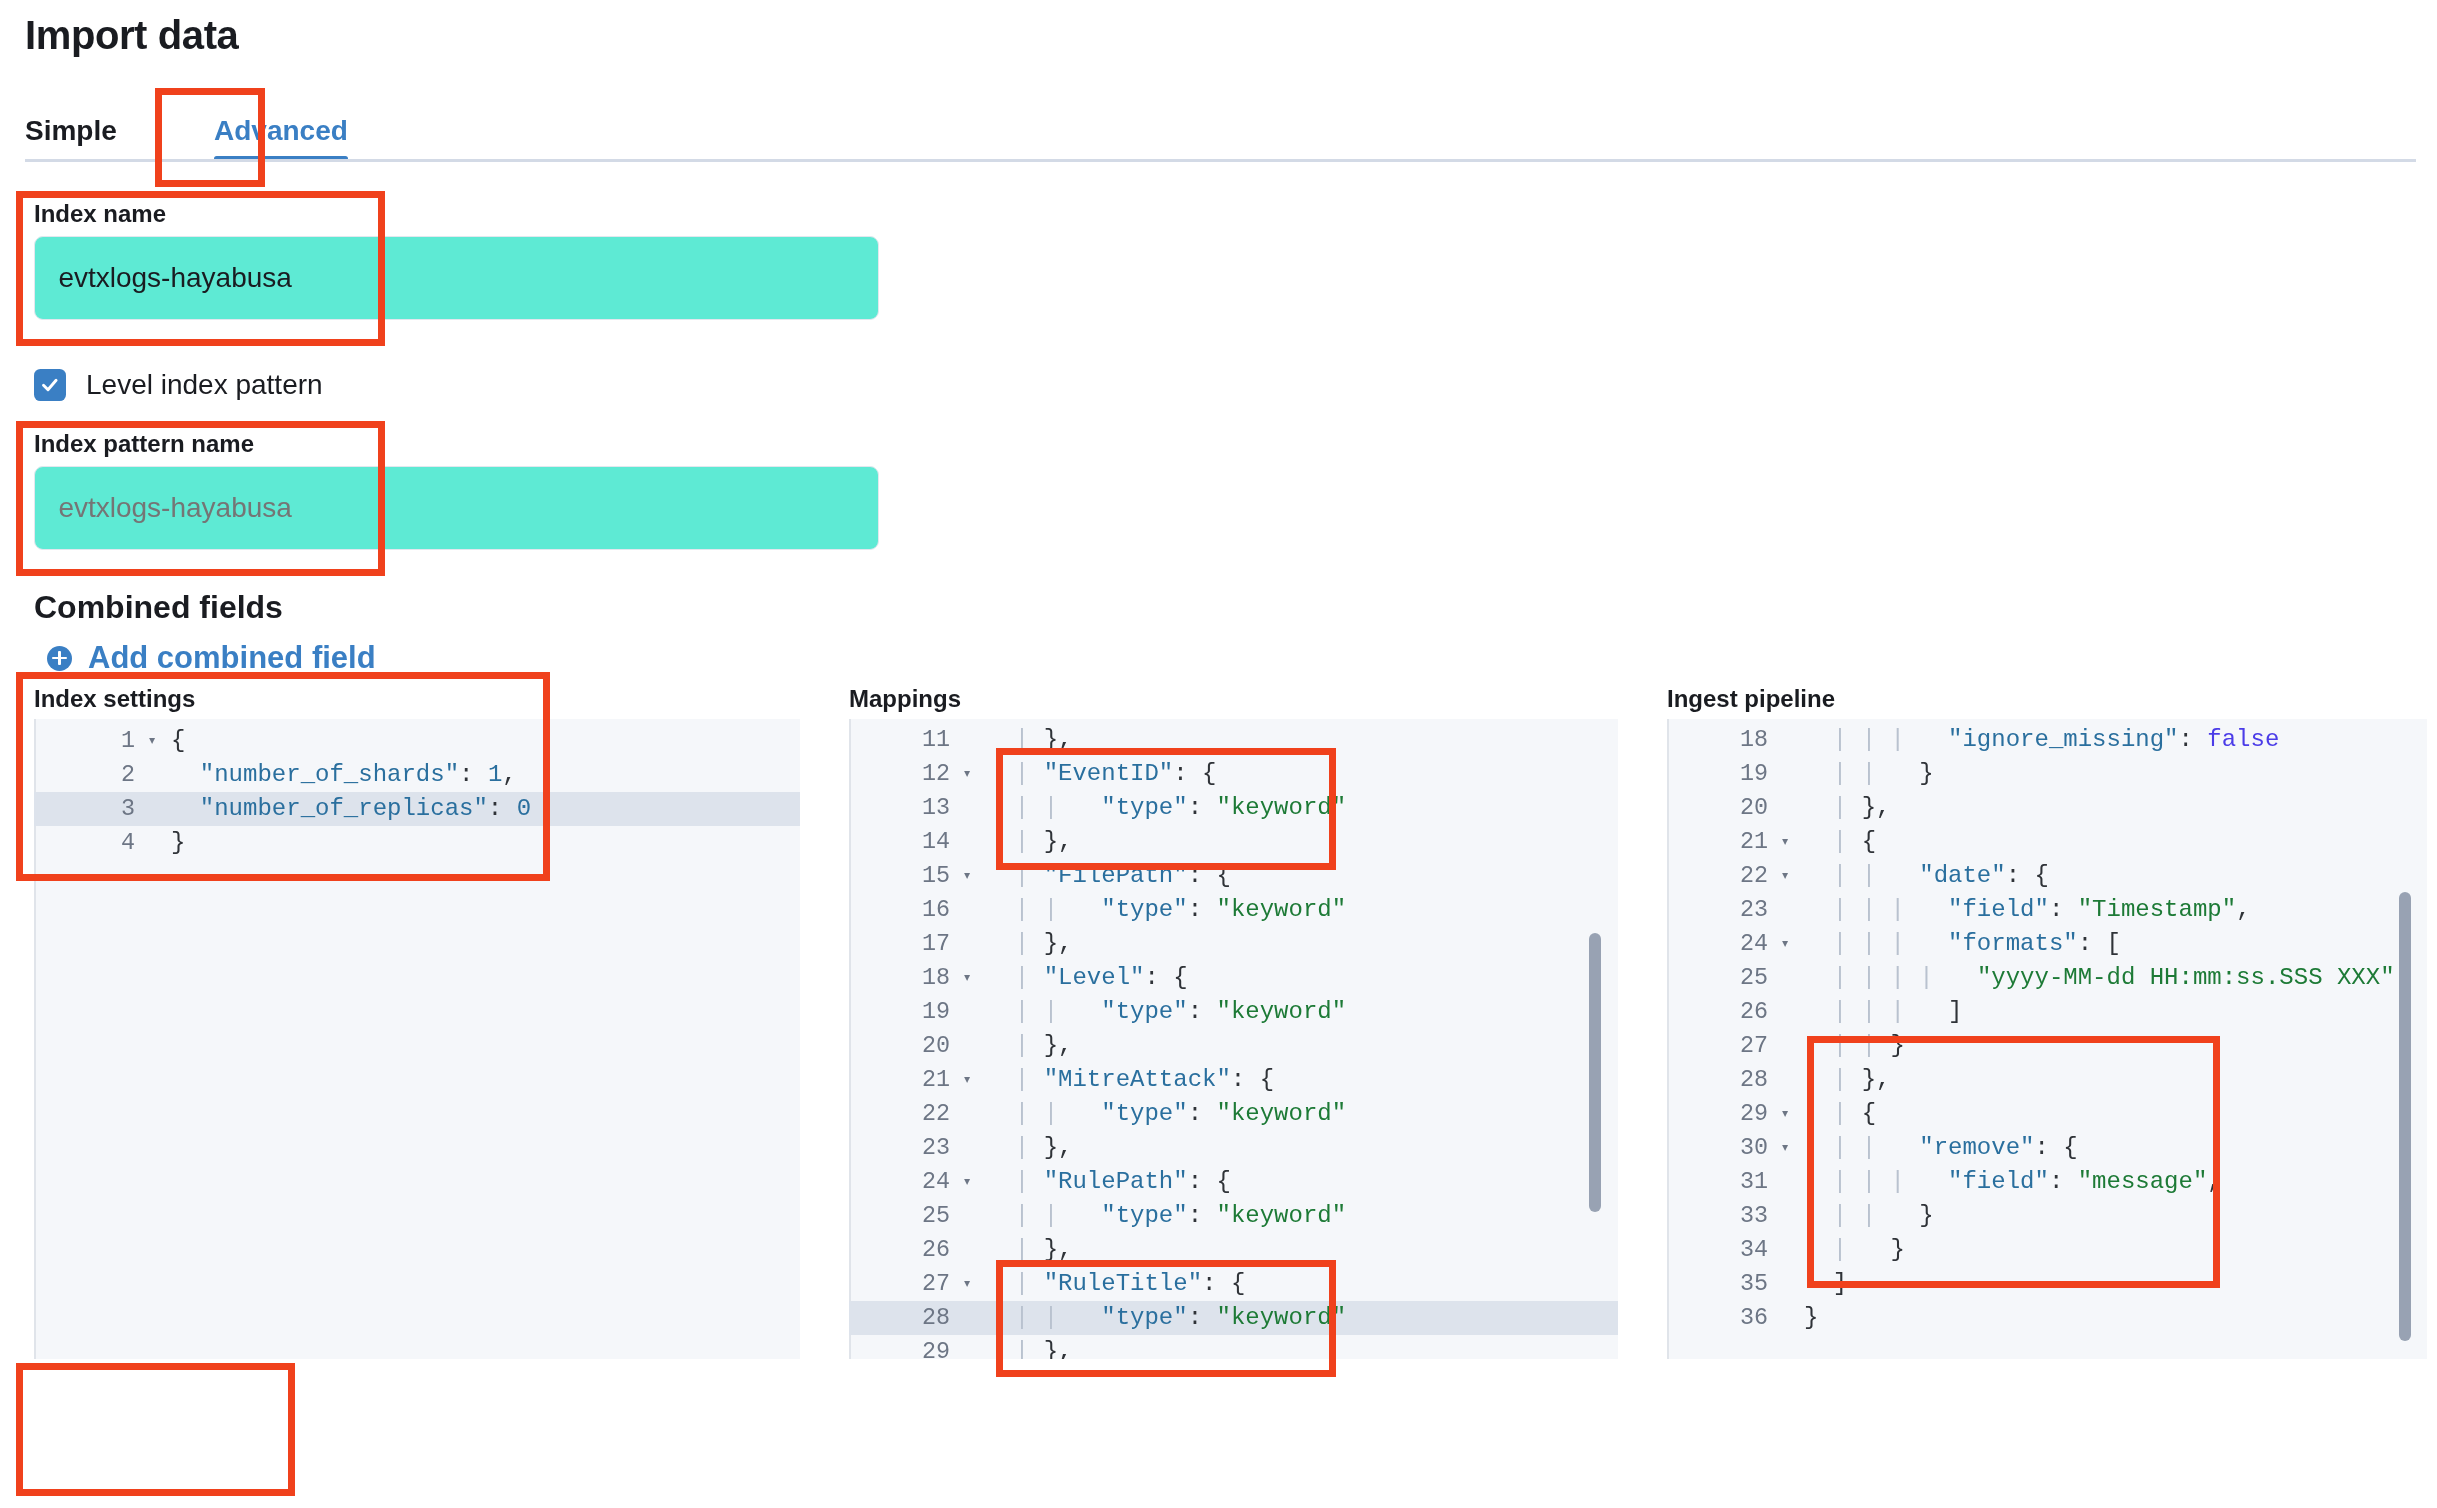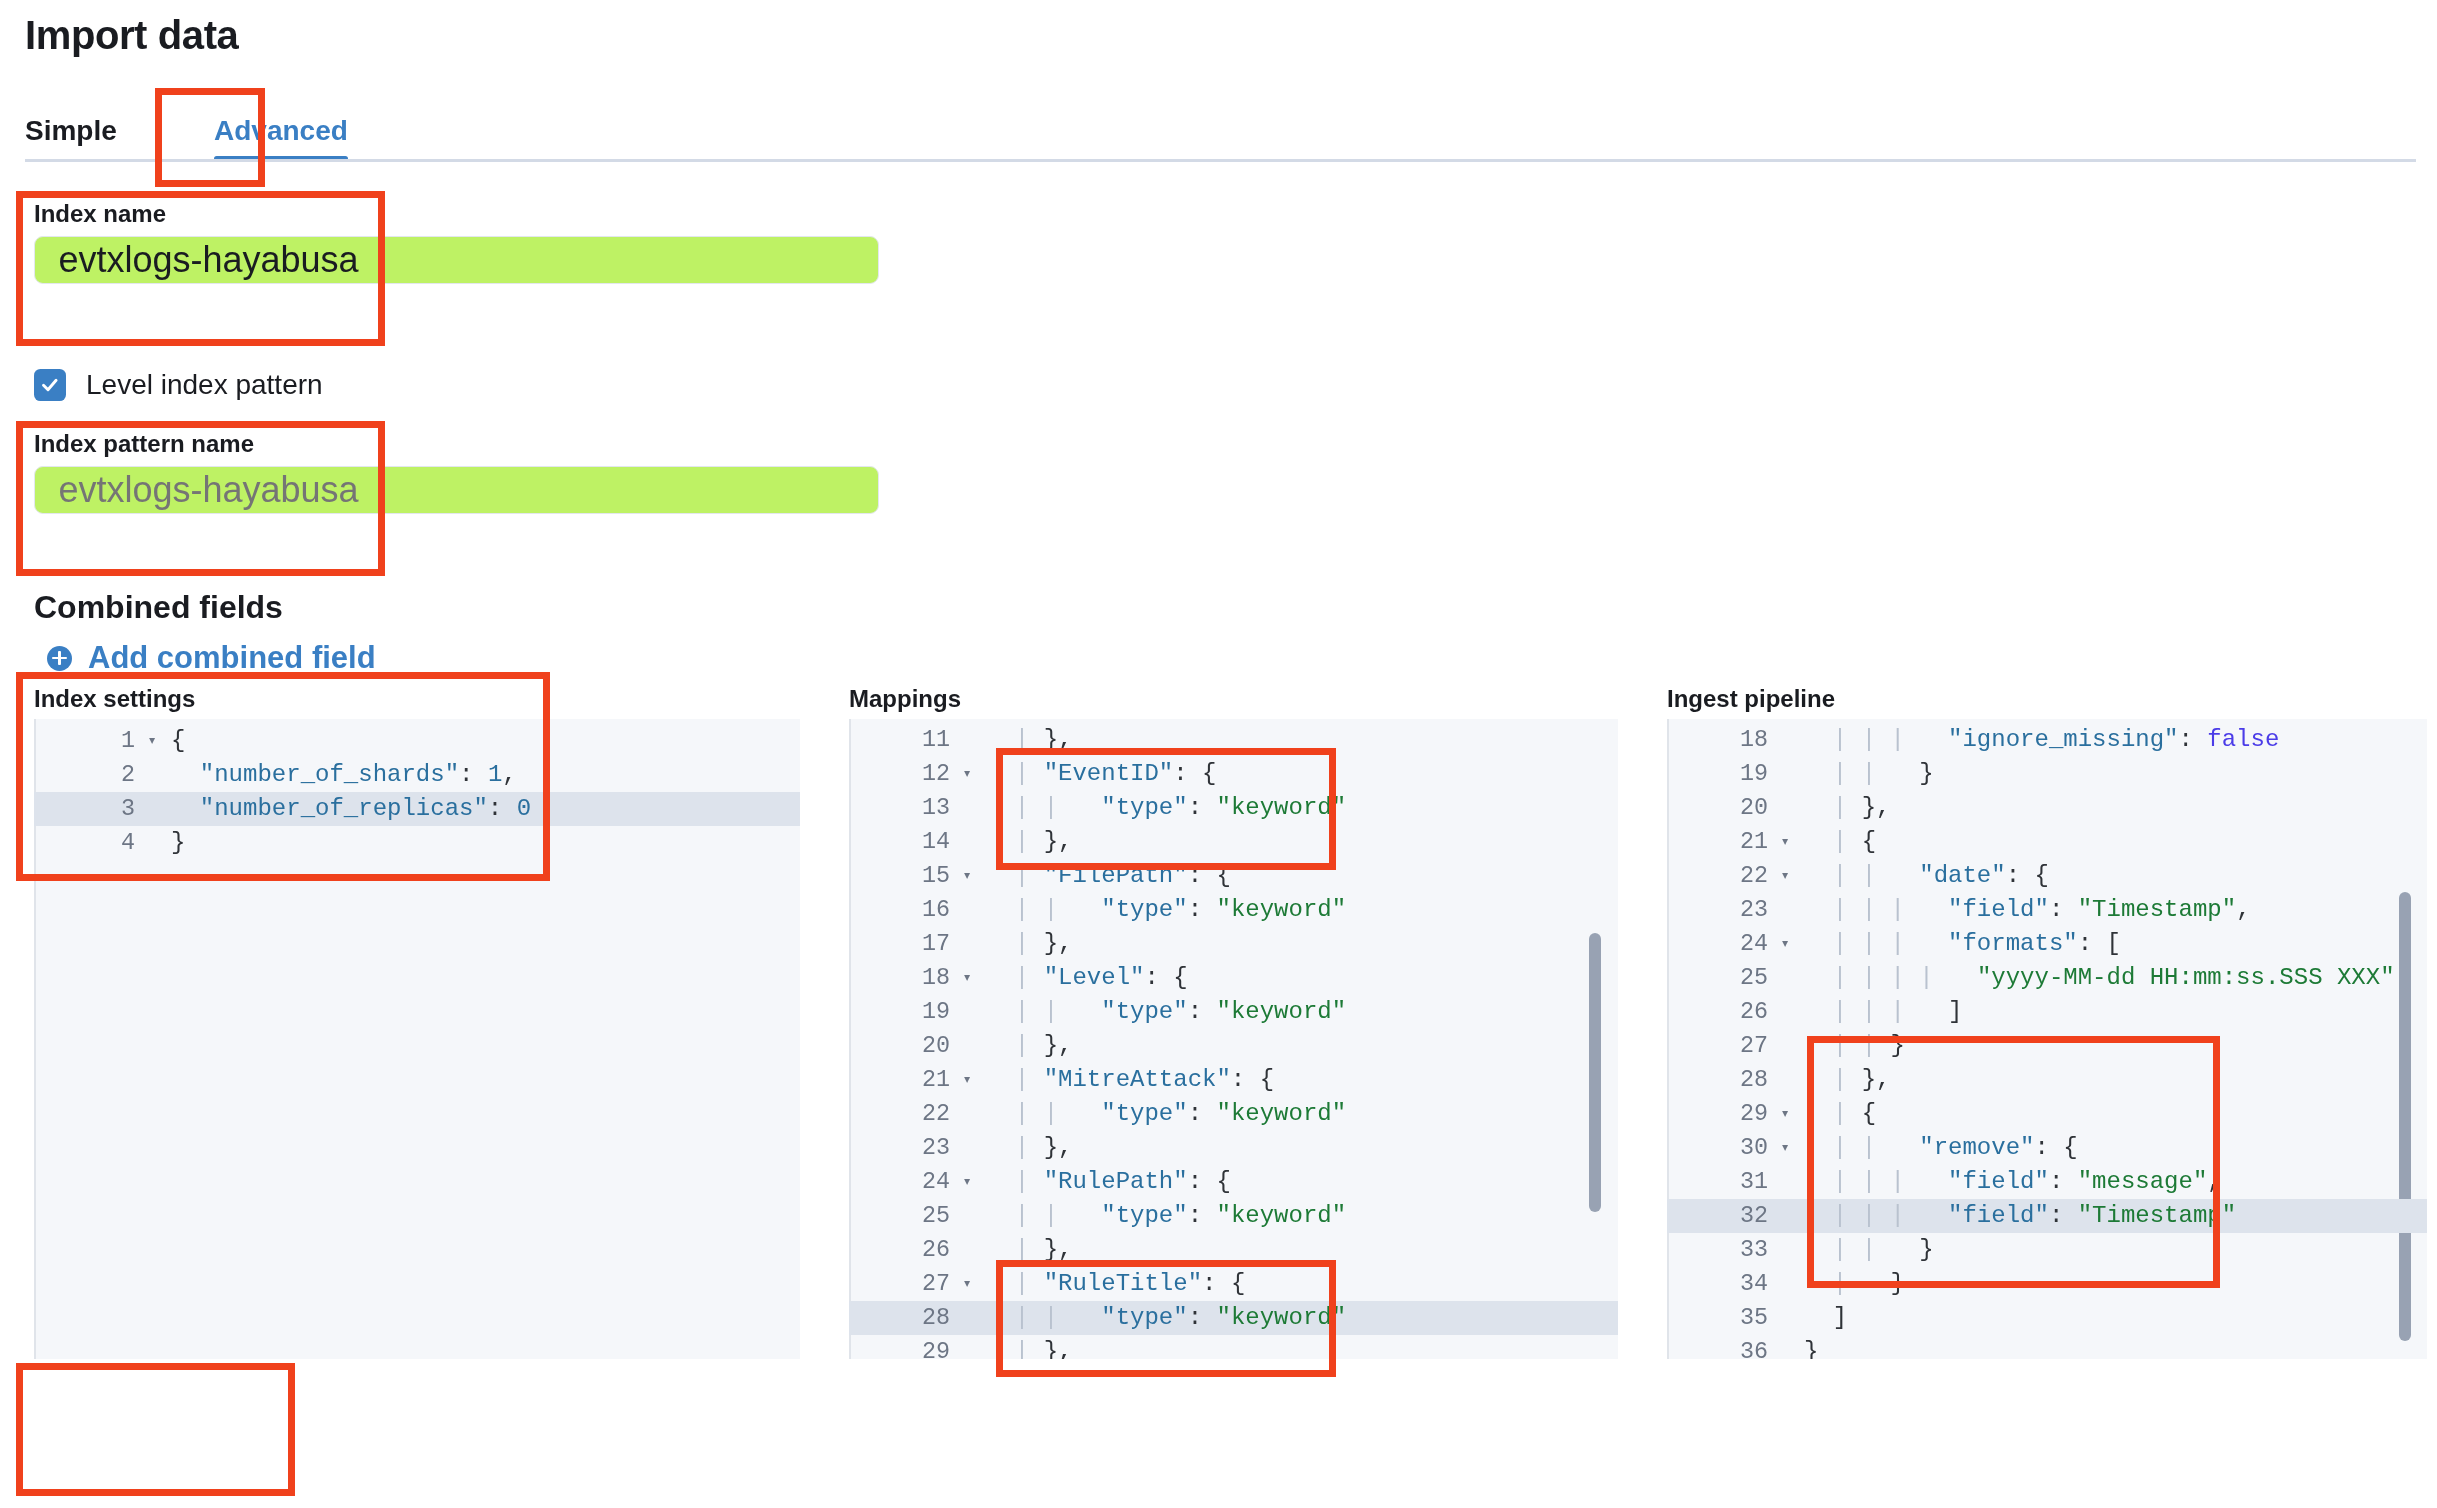--- a/index.html
+++ b/index.html
@@ -39,23 +39,23 @@
   .tab.advanced::after {
     content: ""; position: absolute; left: 0; bottom: 0; width: 100%; height: 6.3px;
     background: #3a7fc4; border-radius: 2.7px;
   }
 
   
   .field-label {
     position: absolute; font-size: 24px; font-weight: 700; color: #1a1c21;
   }
   .field-input {
-    position: absolute; height: 48px; border-radius: 9px;
-    background: #bef264; border: 0.9px solid #e3e7ee;
-    font-size: 36px; color: #1a1c21; padding: 0 23.4px;
+    position: absolute; height: 84px; border-radius: 9px;
+    background: #5eead4; border: 0.9px solid #e3e7ee;
+    font-size: 28px; color: #1a1c21; padding: 0 23.4px;
     font-family: "Liberation Sans", sans-serif;
     outline: none;
   }
   .field-input.placeholder-style { color: #6a717d; }
 
   
   .checkbox-row { position: absolute; left: 34px; top: 369px; display: flex; align-items: center; }
   .cb-box {
     width: 32px; height: 32px; border-radius: 6.3px; background: #3a7fc4;
     display: flex; align-items: center; justify-content: center; flex: 0 0 auto;
@@ -215,21 +215,20 @@
         <div class="code-row"><span class="ln">22</span><span class="fold">▾</span><span class="code">  <span class="guide">|</span> <span class="guide">|</span>   <span class="tk-key">"date"</span><span class="tk-punc">:</span><span class="tk-punc"> </span><span class="tk-punc">{</span></span></div>
         <div class="code-row"><span class="ln">23</span><span class="code">  <span class="guide">|</span> <span class="guide">|</span> <span class="guide">|</span>   <span class="tk-key">"field"</span><span class="tk-punc">:</span><span class="tk-punc"> </span><span class="tk-str">"Timestamp"</span><span class="tk-punc">,</span></span></div>
         <div class="code-row"><span class="ln">24</span><span class="fold">▾</span><span class="code">  <span class="guide">|</span> <span class="guide">|</span> <span class="guide">|</span>   <span class="tk-key">"formats"</span><span class="tk-punc">:</span><span class="tk-punc"> </span><span class="tk-punc">[</span></span></div>
         <div class="code-row"><span class="ln">25</span><span class="code">  <span class="guide">|</span> <span class="guide">|</span> <span class="guide">|</span> <span class="guide">|</span>   <span class="tk-str">"yyyy-MM-dd HH:mm:ss.SSS XXX"</span></span></div>
         <div class="code-row"><span class="ln">26</span><span class="code">  <span class="guide">|</span> <span class="guide">|</span> <span class="guide">|</span>   <span class="tk-punc">]</span></span></div>
         <div class="code-row"><span class="ln">27</span><span class="code">  <span class="guide">|</span> <span class="guide">|</span> <span class="tk-punc">}</span></span></div>
         <div class="code-row"><span class="ln">28</span><span class="code">  <span class="guide">|</span> <span class="tk-punc">}</span><span class="tk-punc">,</span></span></div>
         <div class="code-row"><span class="ln">29</span><span class="fold">▾</span><span class="code">  <span class="guide">|</span> <span class="tk-punc">{</span></span></div>
         <div class="code-row"><span class="ln">30</span><span class="fold">▾</span><span class="code">  <span class="guide">|</span> <span class="guide">|</span>   <span class="tk-key">"remove"</span><span class="tk-punc">:</span><span class="tk-punc"> </span><span class="tk-punc">{</span></span></div>
         <div class="code-row"><span class="ln">31</span><span class="code">  <span class="guide">|</span> <span class="guide">|</span> <span class="guide">|</span>   <span class="tk-key">"field"</span><span class="tk-punc">:</span><span class="tk-punc"> </span><span class="tk-str">"message"</span><span class="tk-punc">,</span></span></div>
-        <div class="code-row highlight"><span class="ln">32</span><span class="code">  <span class="guide">|</span> <span class="guide">|</span> <span class="guide">|</span>   <span class="tk-key">"field"</span><span class="tk-punc">:</span><span class="tk-punc"> </span><span class="tk-str">"Timestamp"</span></span></div>
         <div class="code-row"><span class="ln">33</span><span class="code">  <span class="guide">|</span> <span class="guide">|</span>   <span class="tk-punc">}</span></span></div>
         <div class="code-row"><span class="ln">34</span><span class="code">  <span class="guide">|</span>   <span class="tk-punc">}</span></span></div>
         <div class="code-row"><span class="ln">35</span><span class="code">  <span class="tk-punc">]</span></span></div>
         <div class="code-row"><span class="ln">36</span><span class="code"><span class="tk-punc">}</span></span></div>
       </div>
     </div>
 
 
   <div class="redbox" style="left:155px;  top:88px;  width:110px; height:99px;"></div>
   <div class="redbox" style="left:16px;   top:191px; width:369px; height:155px;"></div>

